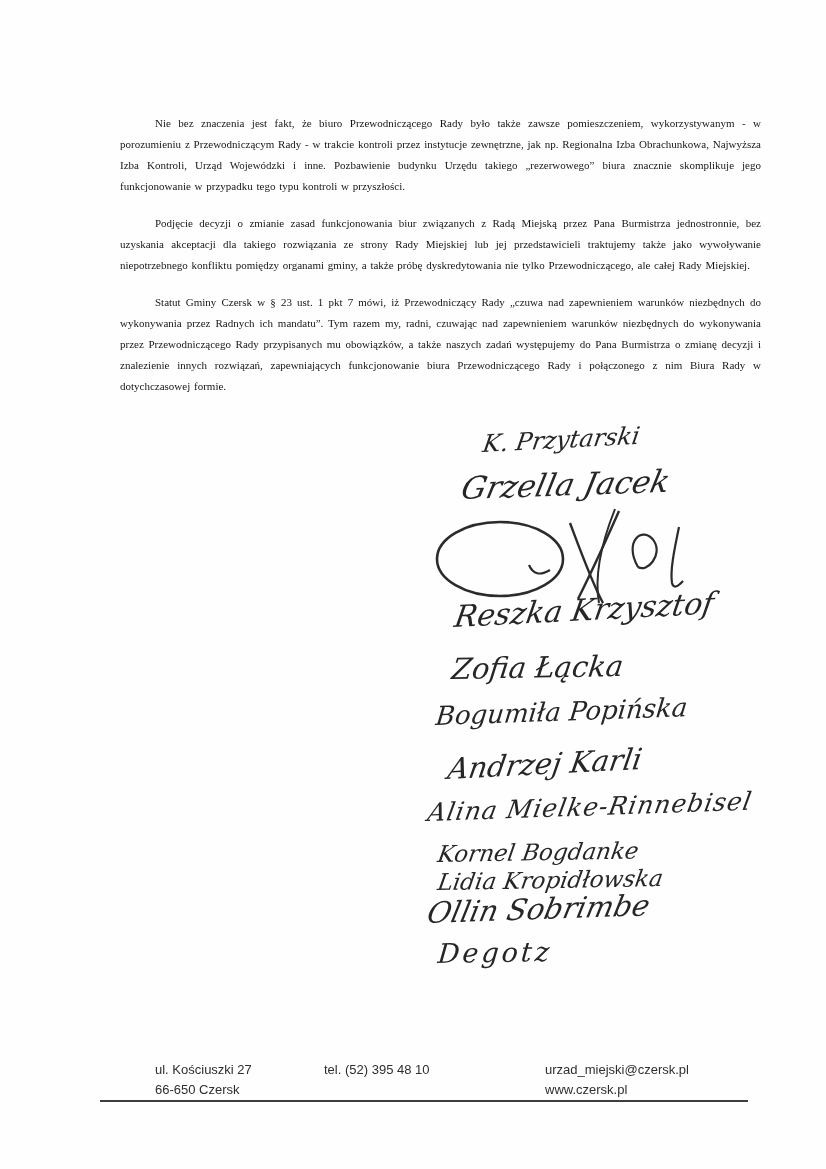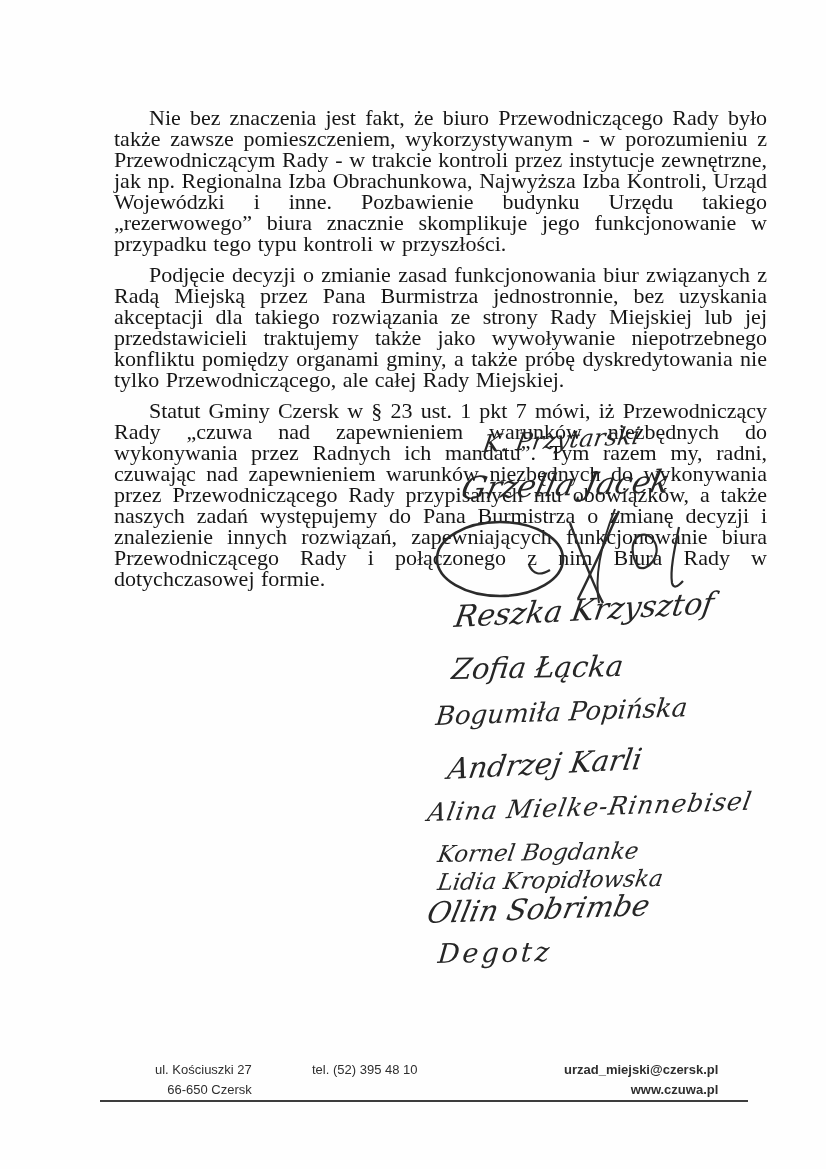--- a/index.html
+++ b/index.html
@@ -12,22 +12,22 @@
     overflow:hidden;
     font-family:"Liberation Serif", serif;
     color:#161616;
   }
   
   .text-block{
     position:absolute;
     left:104px;top:97px;width:673px;
   }
   .text-block p{
-    margin:10px;
-    font-size:22px;
+    margin:16px;
+    font-size:11px;
     line-height:21px;
     text-align:justify;
     text-indent:35px;
     color:#161616;
     word-spacing:1px;
   }
   
   .sig{
     position:absolute;
     font-family:"DejaVu Serif", serif;
@@ -51,25 +51,24 @@
   .flourish-svg path, .flourish-svg ellipse{stroke:#2b2b2b;fill:none;}
   
   .footer-col{
     position:absolute;
     top:1060px;
     font-family:"Liberation Sans", sans-serif;
     font-size:13px;
     line-height:20px;
     color:#2e2e2e;
     white-space:nowrap;
-    text-align:right;
   }
   .fc1{left:155px;}
-  .fc2{left:312px;}
-  .fc3{left:564px;font-weight:bold;}
+  .fc2{left:324px;}
+  .fc3{left:545px;}
   .footer-divider{
     position:absolute;
     left:100px;top:1100px;
     width:648px;height:2px;
     background:#3d3d3d;
   }
 </style>
 </head>
 <body>
 
@@ -111,18 +110,18 @@
   <div>
     <div class="footer-col fc1">
       <div>ul. Kościuszki 27</div>
       <div>66-650 Czersk</div>
     </div>
     <div class="footer-col fc2">
       <div>tel. (52) 395 48 10</div>
     </div>
     <div class="footer-col fc3">
       <div>urzad_miejski@czersk.pl</div>
-      <div>www.czuwa.pl</div>
+      <div>www.czersk.pl</div>
     </div>
     <div class="footer-divider"></div>
   </div>
 
 </div>
 
 </body></html>

